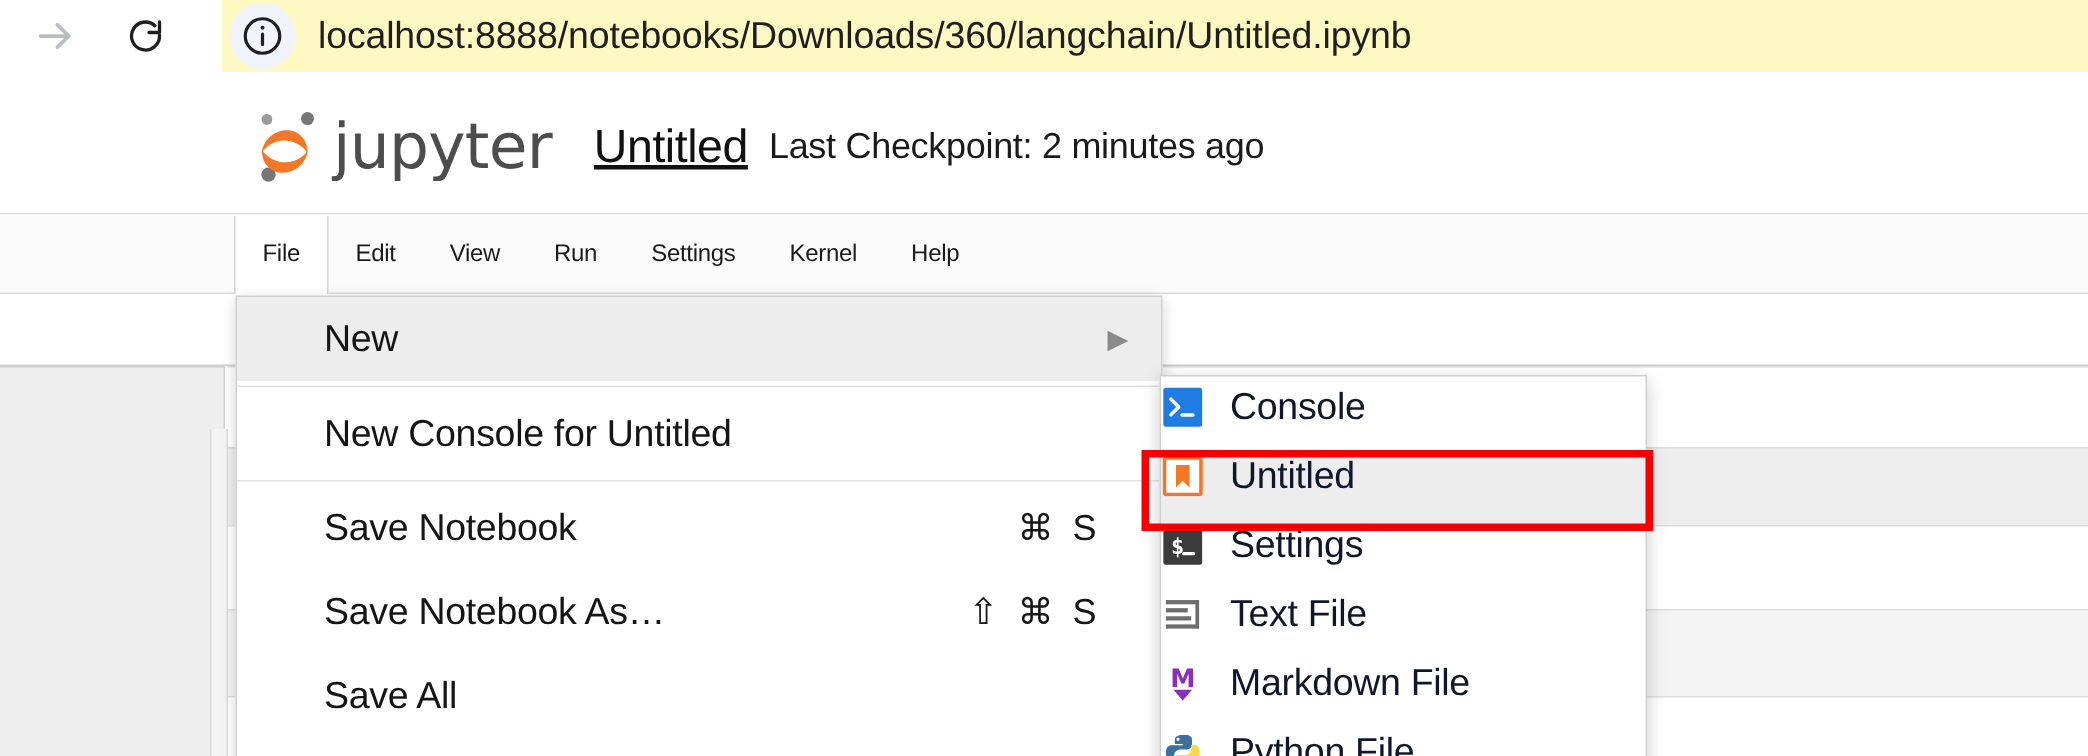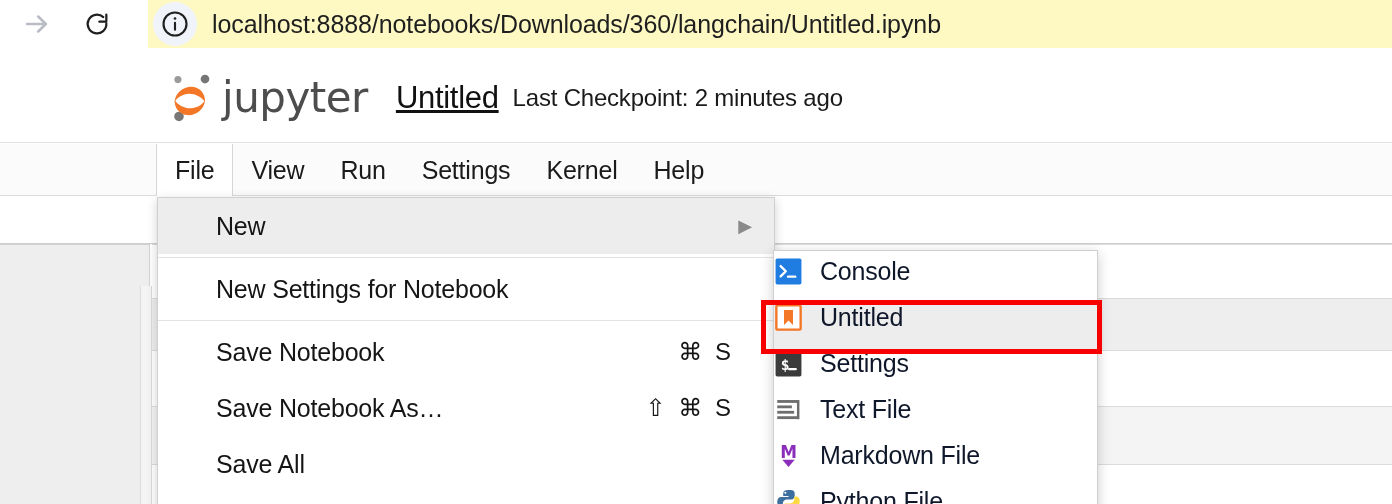--- a/index.html
+++ b/index.html
@@ -109,21 +109,21 @@
   }
   .jp-menubar-inner {
     position: absolute; left: 156px; top: 0;
     height: 52px;
     display: flex; align-items: center;
   }
   .menu-item {
     height: 52px;
     padding: 16px 18px;
     display: flex; align-items: center;
-    font-size: 25px;
+    font-size: 16px;
     color: #1a1a1a;
     letter-spacing: -0.2px;
     cursor: default;
   }
   .menu-item.active {
     background: #ffffff;
     border-left: 1px solid #d6d6d6;
     border-right: 1px solid #d6d6d6;
   }
 
@@ -290,20 +290,21 @@
         </svg>
       </div>
       <div class="jp-wordmark">jupyter</div>
       <div class="jp-title">Untitled</div>
       <div class="jp-checkpoint">Last Checkpoint: 2 minutes ago</div>
     </div>
 
     <div class="jp-menubar">
       <div class="jp-menubar-inner">
         <div class="menu-item active">File</div>
+        <div class="menu-item">Edit</div>
         <div class="menu-item">View</div>
         <div class="menu-item">Run</div>
         <div class="menu-item">Settings</div>
         <div class="menu-item">Kernel</div>
         <div class="menu-item">Help</div>
       </div>
     </div>
 
     <div class="jp-body">
       <div class="jp-toolbar-strip"></div>
@@ -320,21 +321,21 @@
     <div class="dropdown">
 
       <div class="dd-item highlight">
         <span>New</span>
         <span class="submenu-arrow">▶</span>
       </div>
 
       <div class="dd-sep"></div>
 
       <div class="dd-item">
-        <span>New Settings for Notebook</span>
+        <span>New Console for Untitled</span>
       </div>
 
       <div class="dd-sep"></div>
 
       <div class="dd-item">
         <span>Save Notebook</span>
         <span class="shortcut">⌘ S</span>
       </div>
 
       <div class="dd-item">

